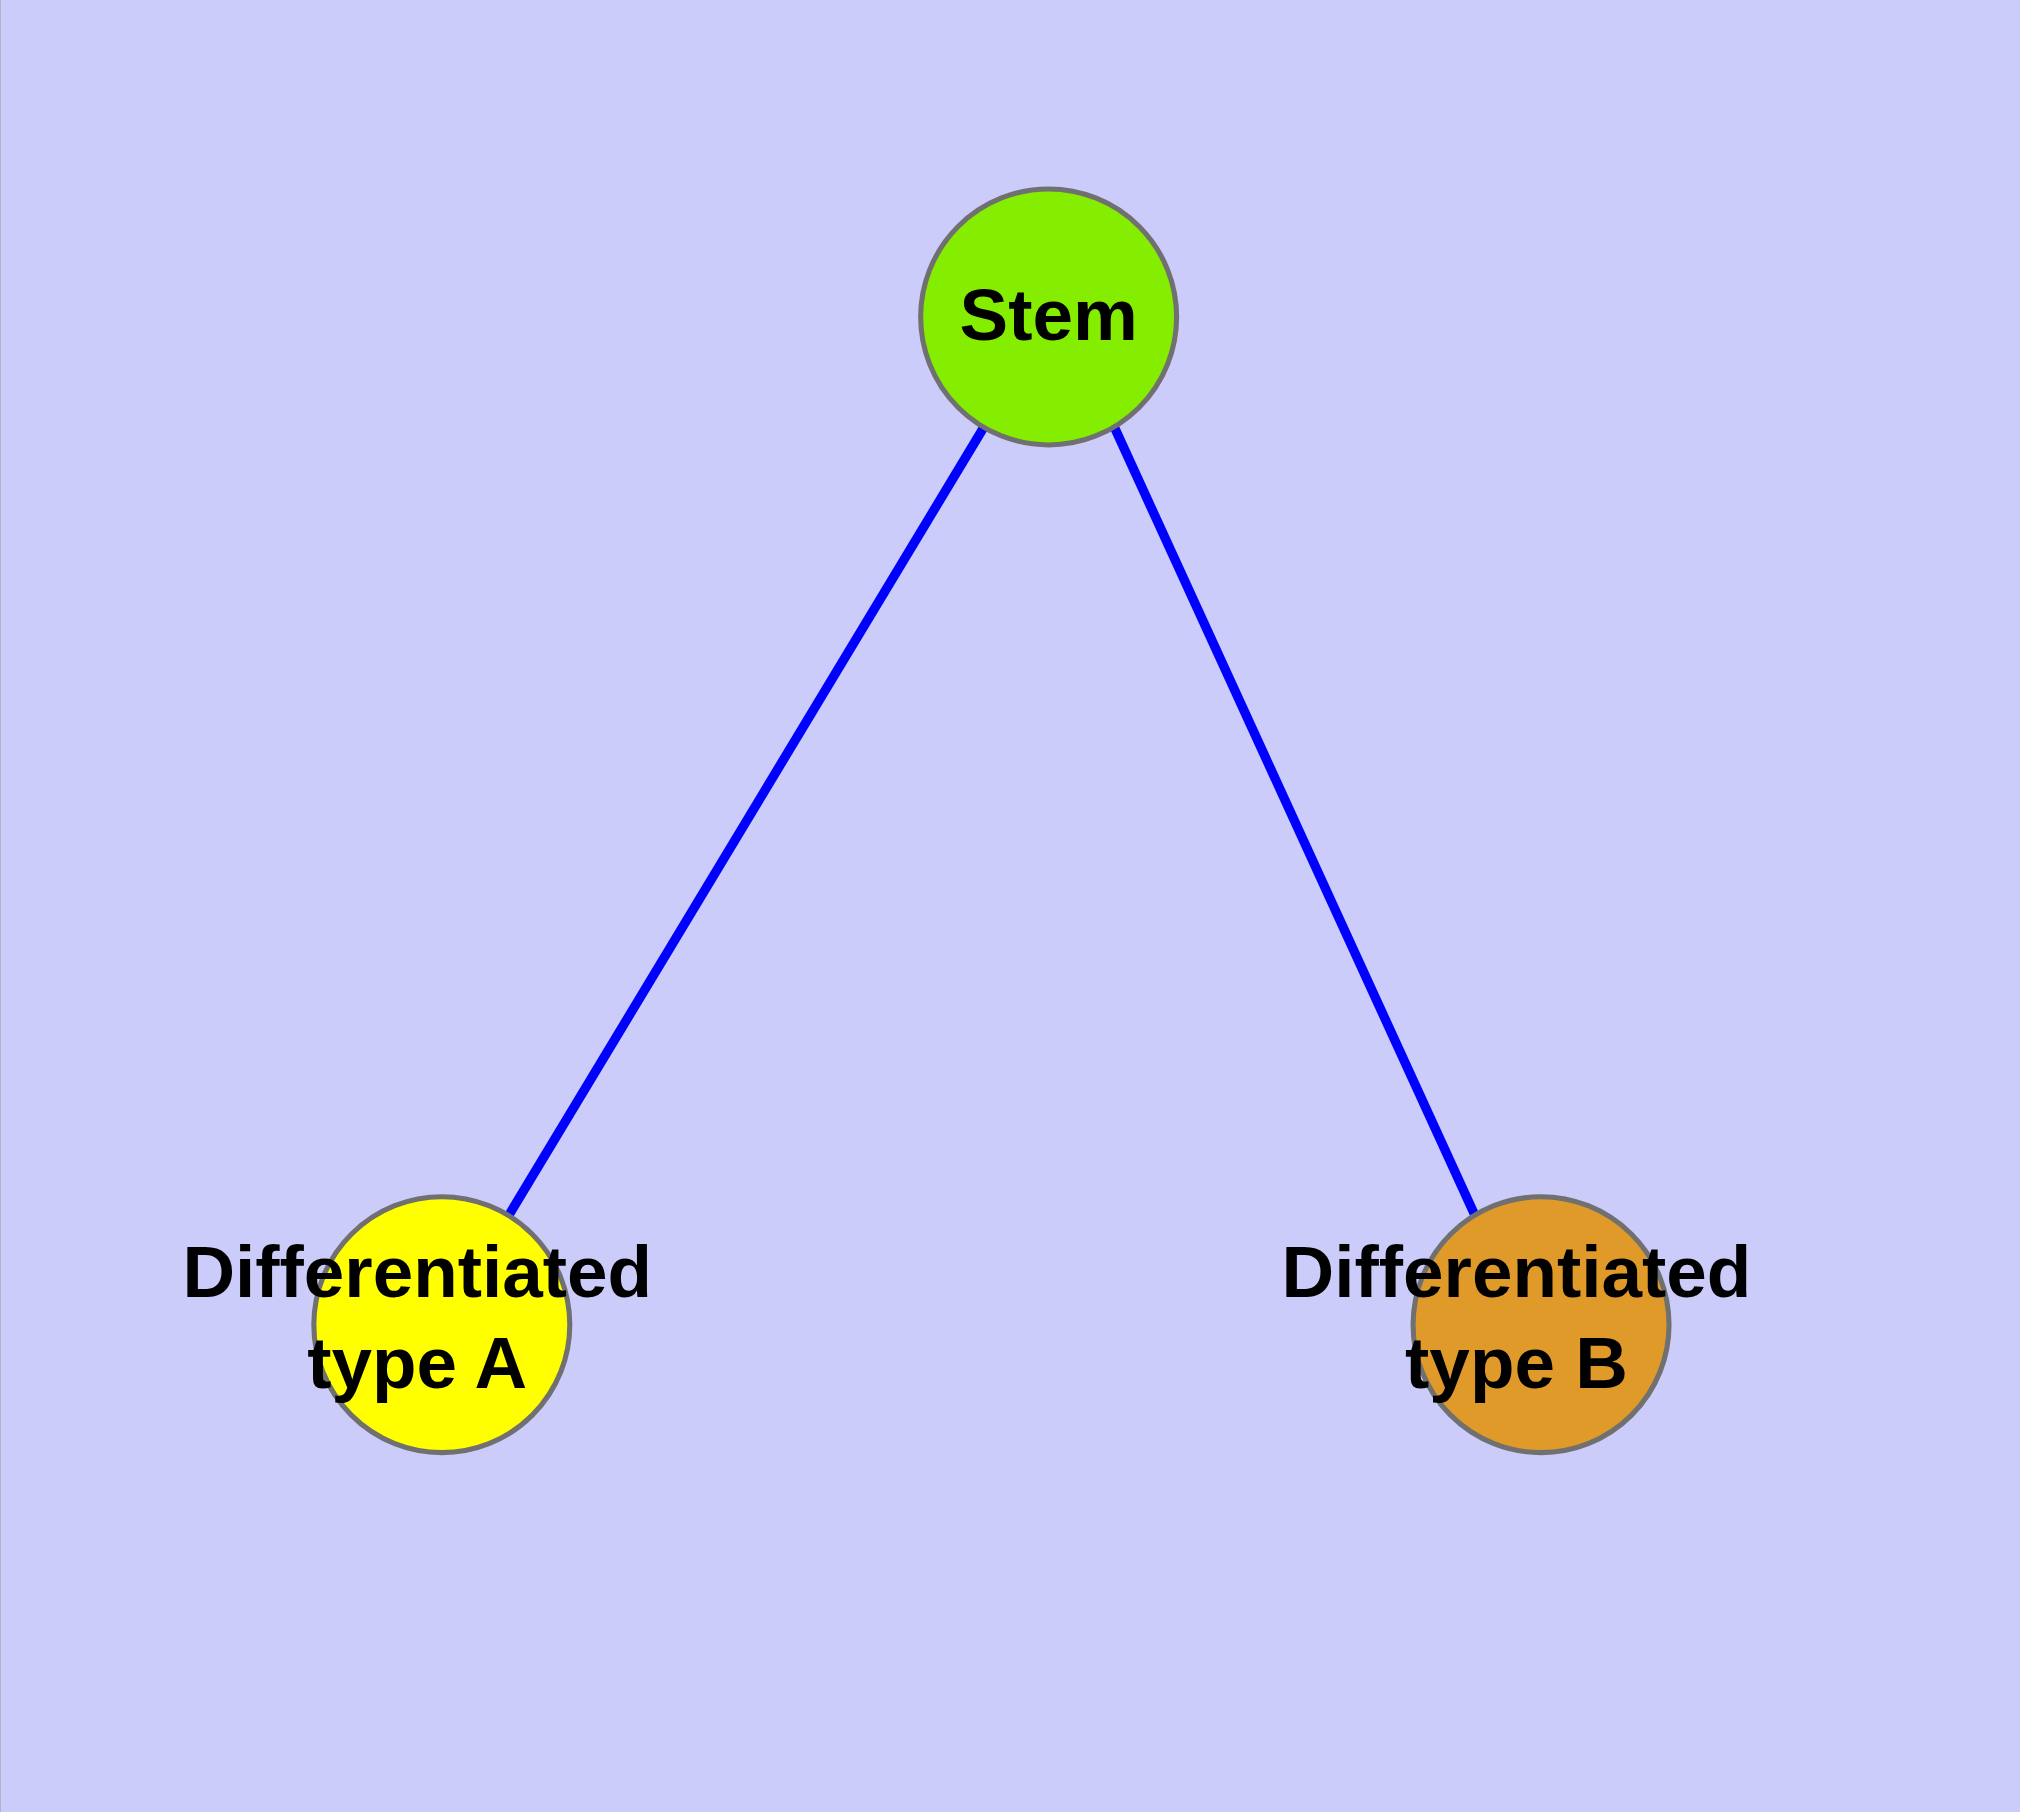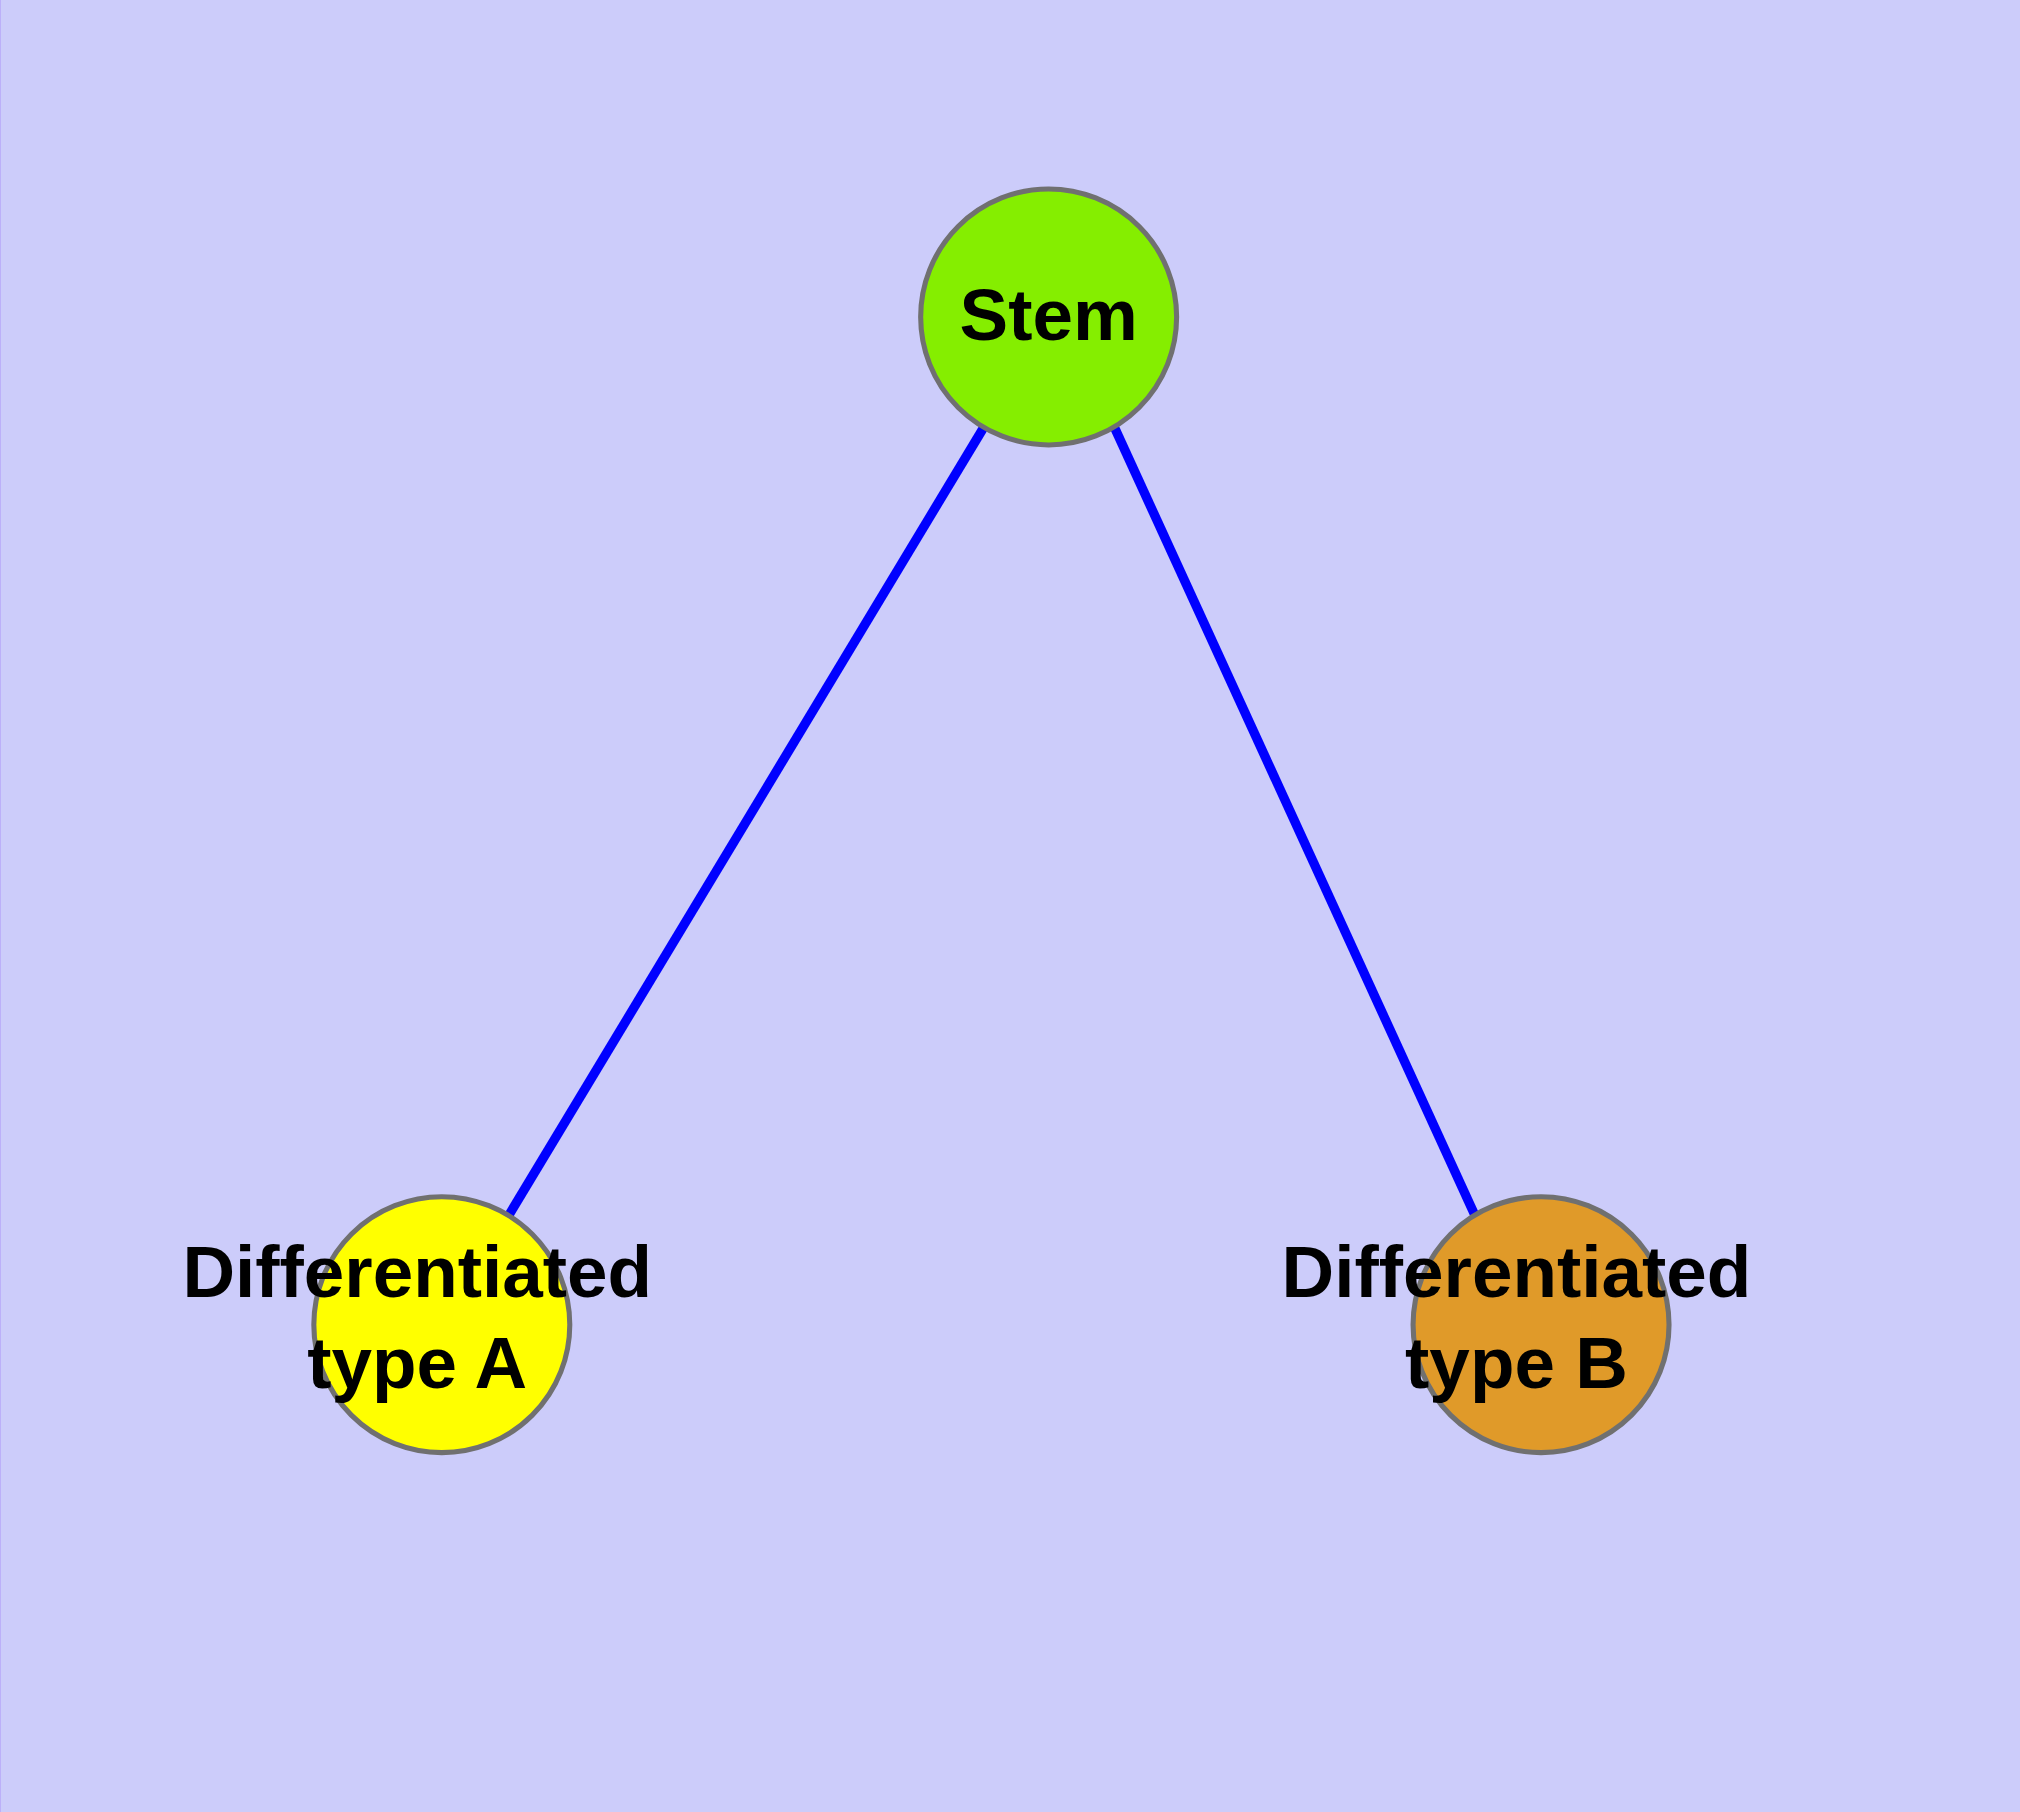--- a/index.html
+++ b/index.html
@@ -11,21 +11,21 @@
   body {
     width: 2021px;
     height: 1812px;
     overflow: hidden;
     font-family: "Liberation Sans", sans-serif;
   }
   #graph-canvas {
     position: relative;
     width: 1617px;
     height: 1812px;
-    background: #8b5cf6;
+    background: #4d7c0f;
   }
   #graph-svg {
     position: absolute;
     top: 0;
     left: 0;
     width: 2021px;
     height: 1812px;
     display: block;
   }
   .node-label {

